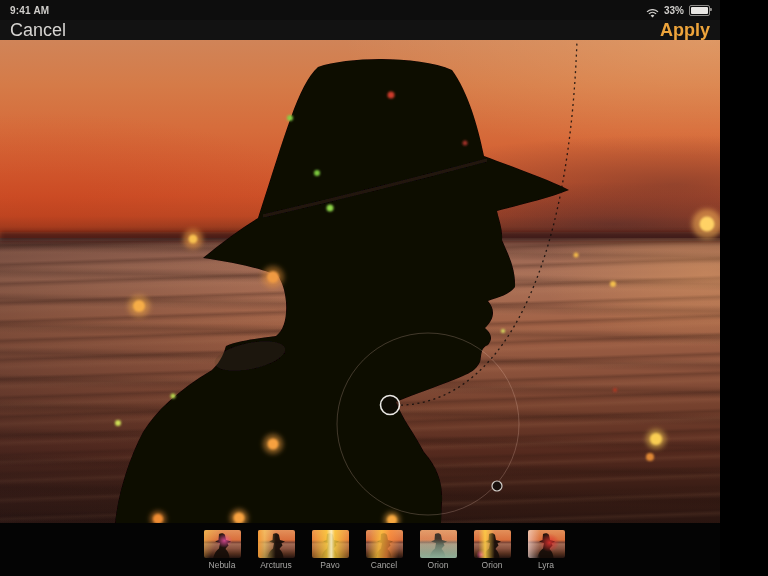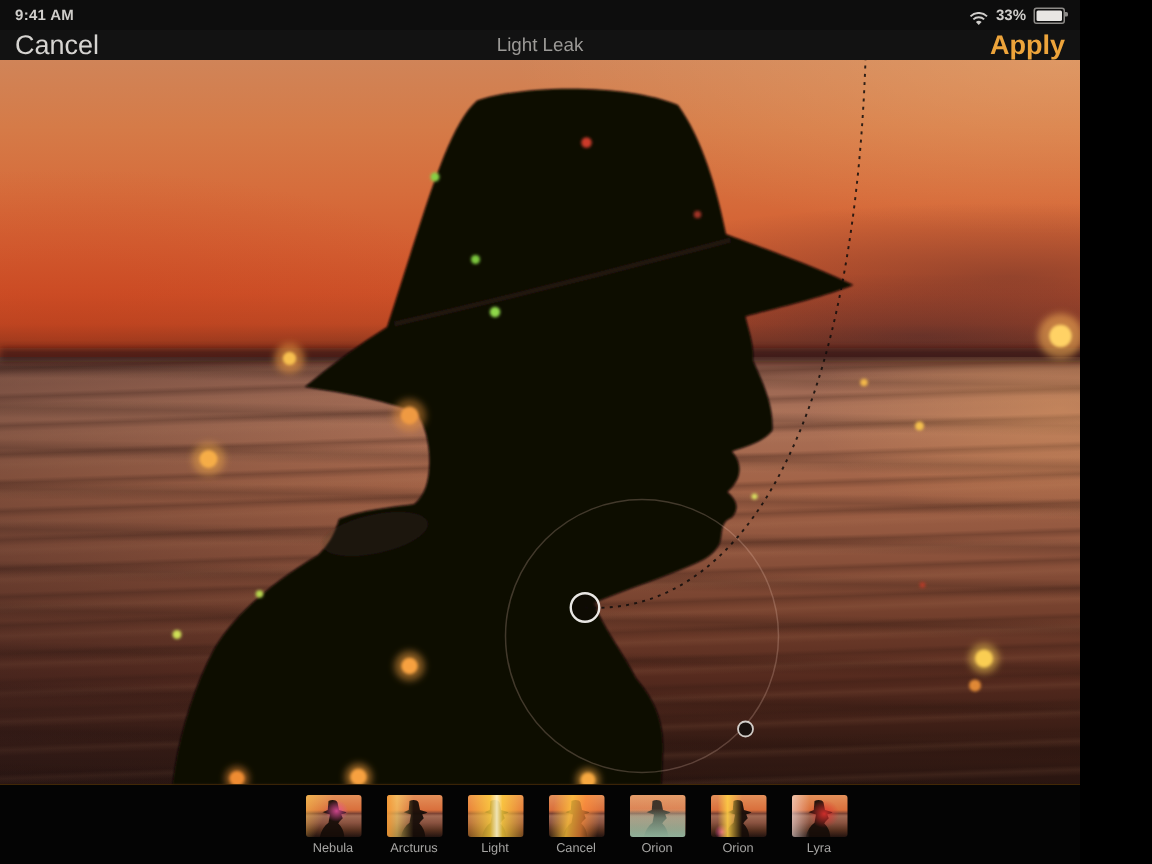--- a/index.html
+++ b/index.html
@@ -73,21 +73,20 @@
       </span>
       <span class="pct">33%</span>
       <span class="battery">
           <span class="fill"></span>
           <span class="nub"></span>
         </span>
     </div>
   </header>
 
   <nav class="navbar">
-    <span class="title">Light Leak</span>
     <button class="btn cancel">Cancel</button>
     <button class="btn apply" style="color: rgb(237, 164, 59); margin-left: 44px;">Apply</button>
   </nav>
 
   <main class="canvas">
     <div class="sky"></div>
     <div class="sea"></div>
 
     <svg class="overlay" viewBox="0 0 768 483">
       <defs>
@@ -197,21 +196,21 @@
         </div>
         <div class="plabel">Arcturus</div>
       </div>
       <div class="preset">
         <div class="thumb">
           <svg viewBox="0 0 37 29" preserveAspectRatio="none">
             <path d="M15 4 C17 3 20 3 21 5 L22 10 L27 11.5 C25 13 23.5 12.5 23.5 13 L24.5 15.5 L22.5 17.5 L21.5 19 C24.5 22 25.5 25 25.5 29 L9 29 C10 24 12 20.5 15 18.5 L16 13 L11 11.5 L14.5 10 Z" fill="#140c08" opacity="0.93"></path>
           </svg>
           <div class="leak" style="background: linear-gradient(90deg, rgba(255, 158, 58, 0.4) 0%, rgba(255, 210, 62, 0.8) 40%, rgba(255, 243, 192, 0.933) 52%, rgba(255, 210, 62, 0.8) 62%, rgba(255, 158, 58, 0.333) 100%);"></div>
         </div>
-        <div class="plabel">Light</div>
+        <div class="plabel">Pavo</div>
       </div>
       <div class="preset">
         <div class="thumb">
           <svg viewBox="0 0 37 29" preserveAspectRatio="none">
             <path d="M15 4 C17 3 20 3 21 5 L22 10 L27 11.5 C25 13 23.5 12.5 23.5 13 L24.5 15.5 L22.5 17.5 L21.5 19 C24.5 22 25.5 25 25.5 29 L9 29 C10 24 12 20.5 15 18.5 L16 13 L11 11.5 L14.5 10 Z" fill="#140c08" opacity="0.93"></path>
           </svg>
           <div class="leak" style="background: linear-gradient(100deg, transparent 10%, rgba(255, 194, 60, 0.8) 38%, rgba(255, 143, 58, 0.7) 60%, transparent 88%);"></div>
         </div>
         <div class="plabel">Cancel</div>
       </div>

